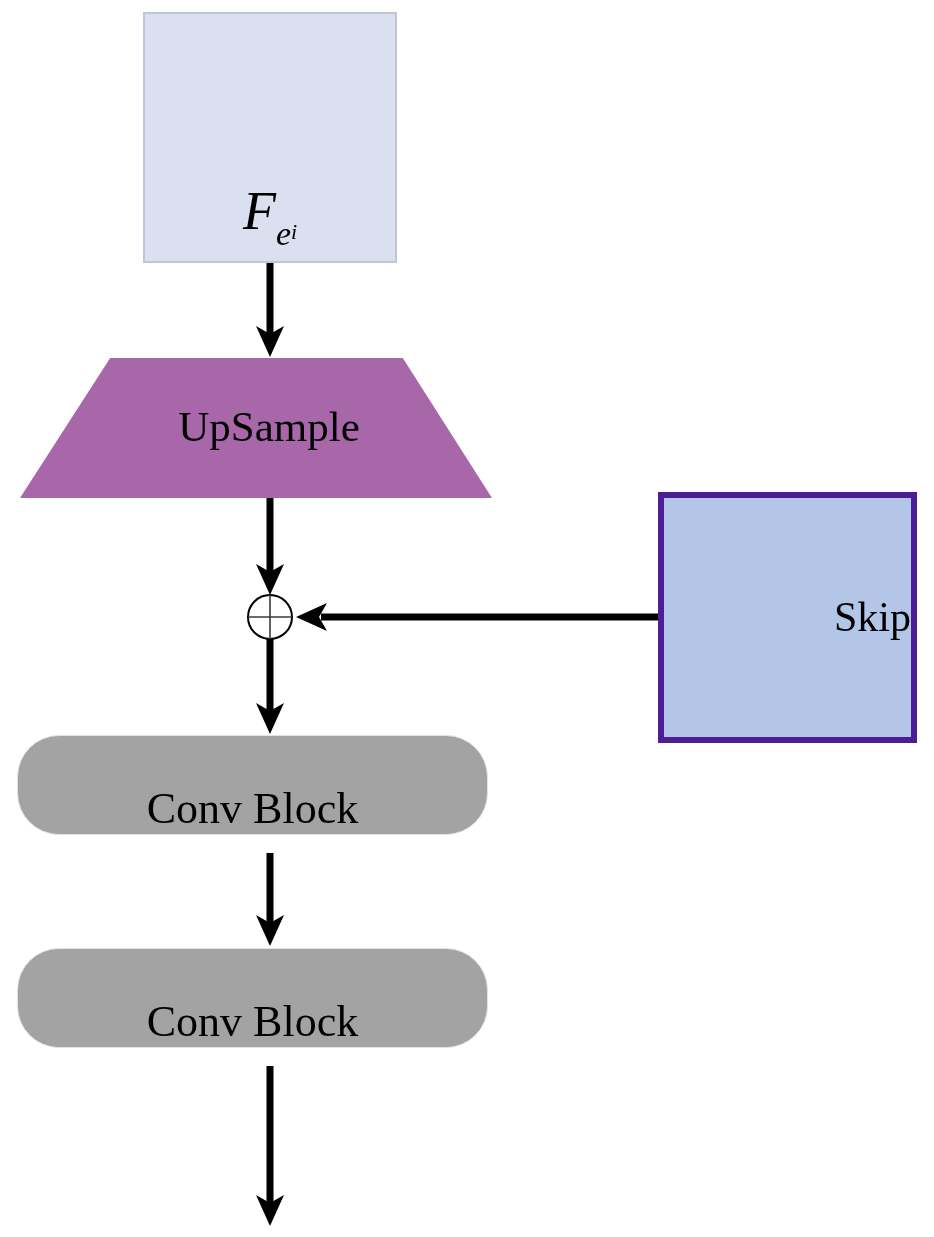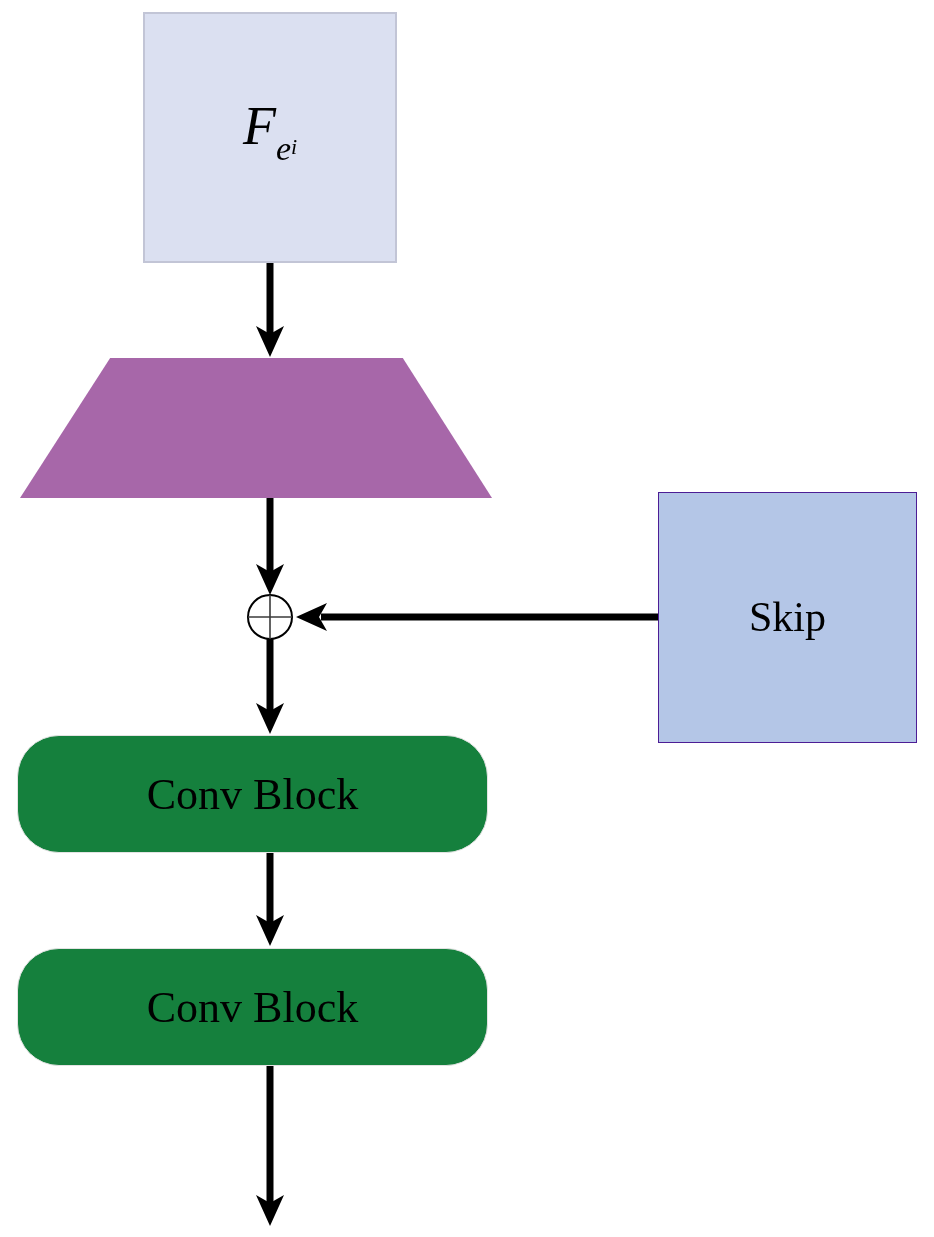--- a/index.html
+++ b/index.html
@@ -19,21 +19,21 @@
   .connector-layer {
     position: absolute;
     left: 0;
     top: 0;
     width: 934px;
     height: 1237px;
   }
   .node {
     position: absolute;
     display: flex;
-    align-items: center;
+    align-items: flex-end;
     justify-content: center;
     box-sizing: border-box;
     text-align: center;
   }
   
   .input-box {
     left: 143px;
     top: 12px;
     width: 254px;
     height: 251px;
@@ -80,31 +80,31 @@
     font-size: 47px;
     white-space: nowrap;
   }
   
   .skip-box {
     left: 658px;
     top: 492px;
     width: 259px;
     height: 251px;
     background: #b4c6e7;
-    border: 1px solid #4c1d95;
+    border: 6px solid #4c1d95;
     flex-direction: column;
     font-size: 42px;
     line-height: 1.14;
   }
   
   .conv-block {
     left: 17px;
     width: 471px;
-    height: 118px;
-    background: #15803d;
+    height: 100px;
+    background: #a3a3a3;
     border: 1px solid #e3e3e3;
     border-radius: 42px;
     font-size: 44px;
   }
   .conv-1 { top: 735px; }
   .conv-2 { top: 948px; }
 </style>
 </head>
 <body>
 
@@ -147,20 +147,21 @@
       <line x1="270" y1="1066" x2="270" y2="1205" stroke="#000" stroke-width="7"></line>
       <polygon points="270,1226 256,1195 270,1203 284,1195" fill="#000"></polygon>
     </g>
   </svg>
 
   <div class="node input-box">
     <span class="input-label"><i>F</i><i class="sub1">e</i><i class="sub2">i</i></span>
   </div>
 
   <div class="node trapezoid"></div>
+  <span class="trap-label">UpSample</span>
 
 
   <div class="node skip-box">
     <div>Skip</div>
   </div>
 
   <div class="node conv-block conv-1">
     <span>Conv Block</span>
   </div>
 

